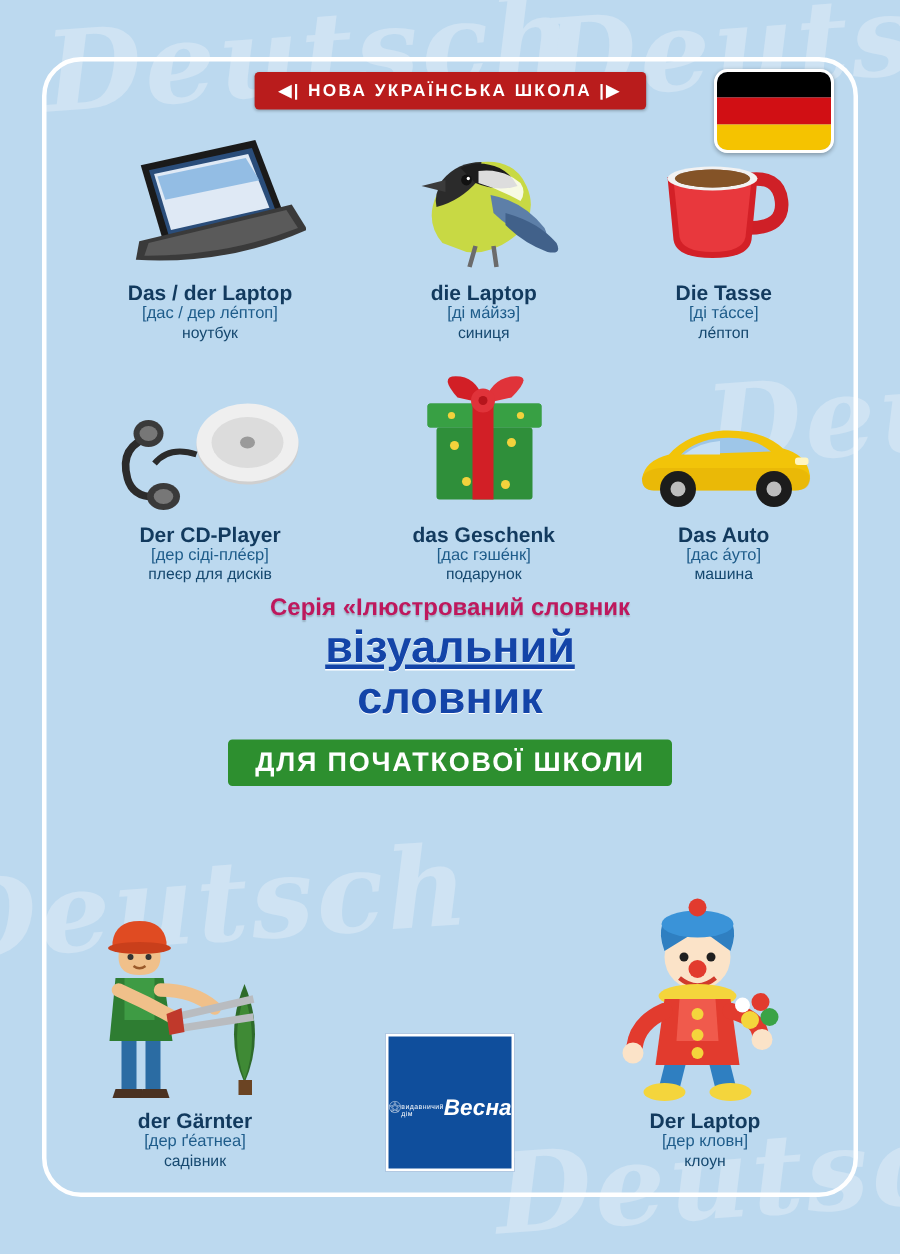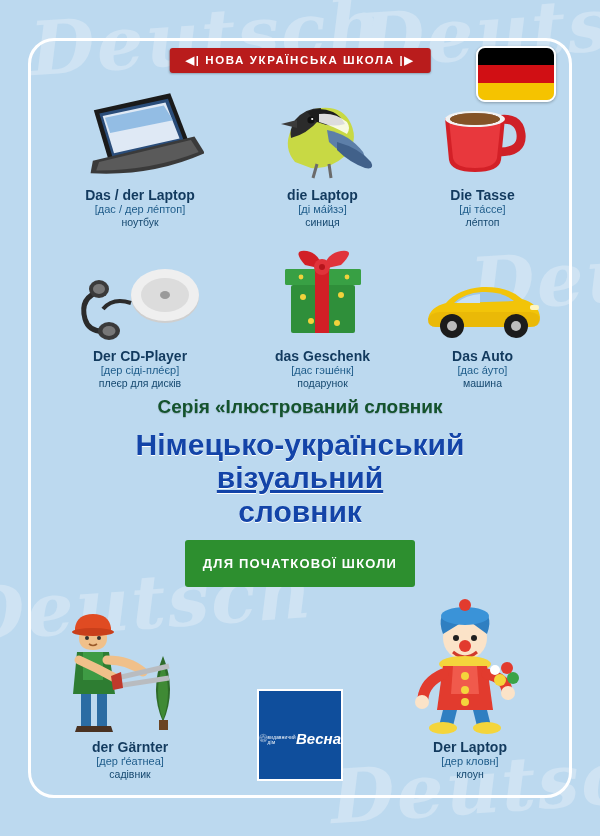--- a/index.html
+++ b/index.html
@@ -107,43 +107,43 @@
   }
 
   
   .titleblock{
     position:absolute;
     left:64px;top:396px;
     width:472px;
     text-align:center;
   }
   .series{
-    color:#14532d;
-    font-size:19px;
+    color:#be185d;
+    font-size:16px;
     font-weight:700;
     line-height:1.2;
     text-shadow:0 1px 1px rgba(0,0,0,.18);
   }
   .maintitle{
     color:#1344a8;
     font-size:30px;
     font-weight:700;
     line-height:1.12;
     margin-top:9px;
     text-shadow:0 1px 0 #ffffff;
   }
   .subribbon{
     display:inline-block;
     margin-top:11px;
     background:#2d8f2f;
     color:#ffffff;
-    font-size:13px;
+    font-size:18px;
     font-weight:700;
     letter-spacing:1.2px;
-    padding:16px 18px;
+    padding:5px 18px;
     border-radius:3px;
   }
 
   
   .bottom{
     position:absolute;
     left:40px;top:594px;
     width:520px;
     display:flex;
     justify-content:space-between;
@@ -319,21 +319,20 @@
       </div>
       <div class="term">Das Auto</div>
       <div class="tr">[дас áуто]</div>
       <div class="ua">машина</div>
     </div>
   </div>
 </div>
 
 <div class="titleblock">
   <div class="series">Серія «Ілюстрований словник</div>
-  <div class="maintitle">Німецько-український</div>
   <div class="maintitle" style="margin-top:0;text-decoration:underline;">візуальний</div>
   <div class="maintitle" style="margin-top:0;">словник</div>
   <div class="subribbon">ДЛЯ ПОЧАТКОВОЇ ШКОЛИ</div>
 </div>
 
 <div class="bottom">
 
   <div class="bcard">
     <div class="bart">
       <svg width="170" height="140" viewBox="0 0 170 140">

